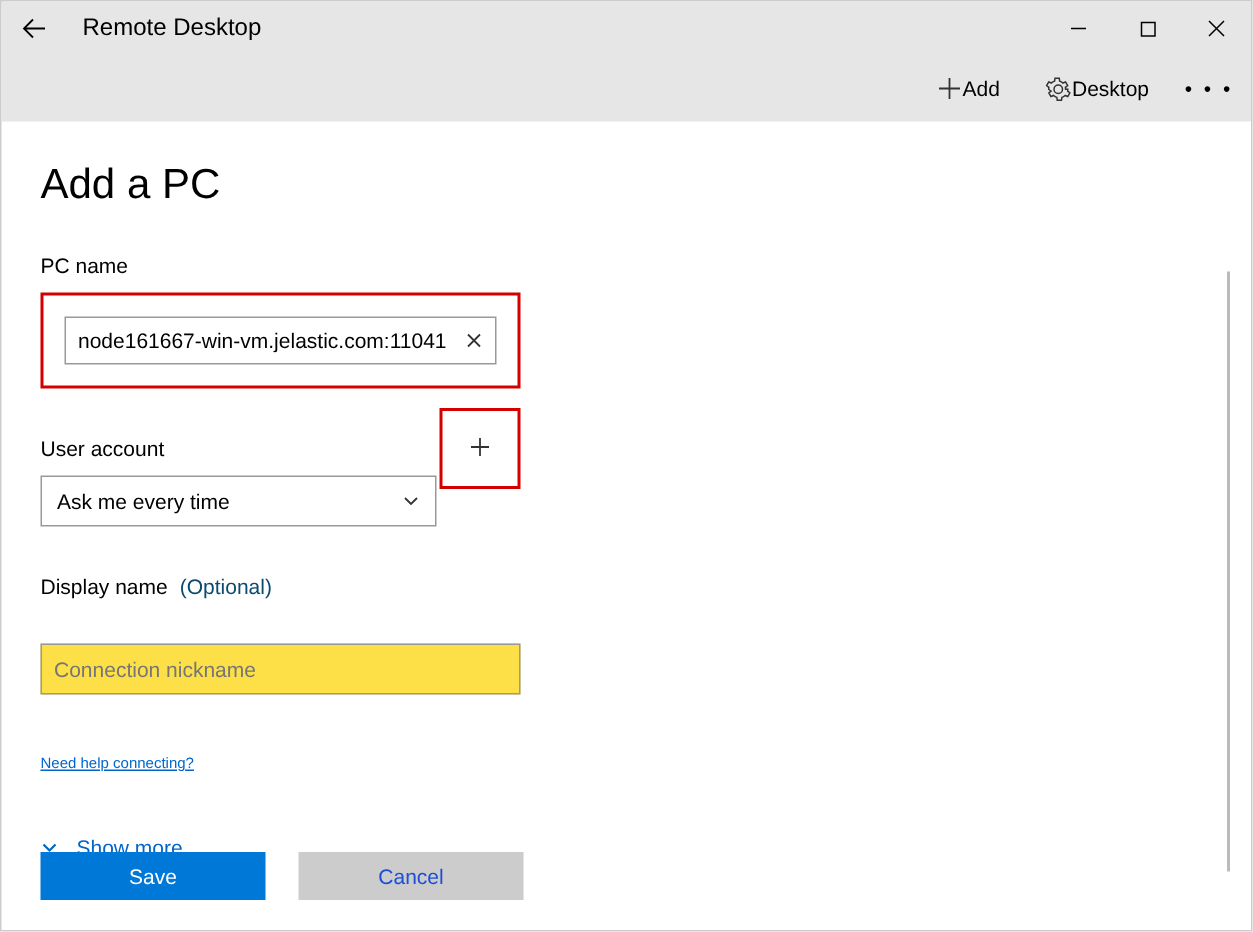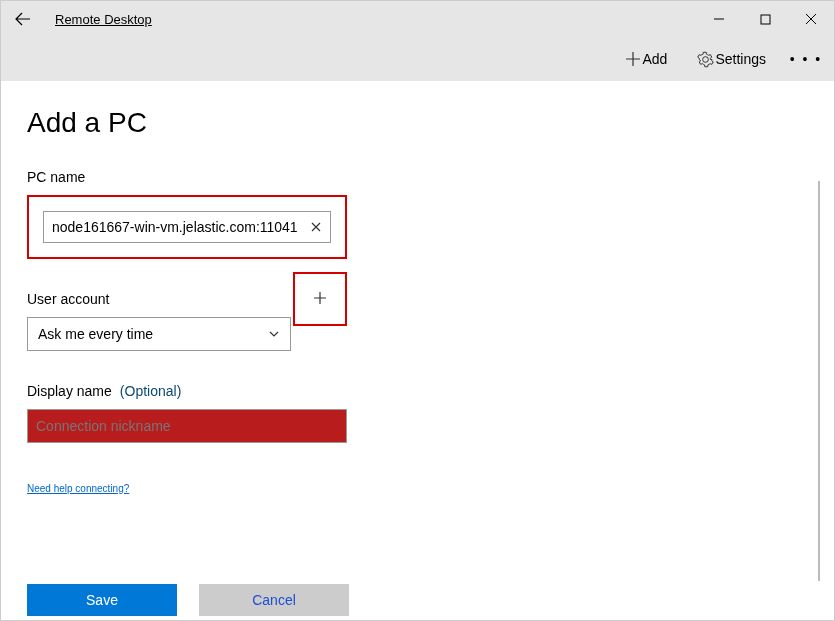--- a/index.html
+++ b/index.html
@@ -26,23 +26,22 @@
     }
     .back-btn {
       width: 44px;
       height: 36px;
       display: flex;
       align-items: center;
       justify-content: center;
       cursor: pointer;
     }
     .app-title {
-      font-size: 13px;
+      font-size: 16px;
       padding-left: 10px;
-      text-decoration: underline;
     }
     .win-controls {
       margin-left: auto;
       display: flex;
     }
     .win-btn {
       width: 46px;
       height: 36px;
       display: flex;
       align-items: center;
@@ -159,42 +158,43 @@
       background: #fff;
     }
     .plain-input {
       width: 320px;
       height: 34px;
       border: 1px solid #999;
       padding: 0 8px;
       font-size: 14px;
       font-family: inherit;
       color: #000;
-      background: #b91c1c;
+      background: #fde047;
+      margin-top: 20px;
     }
     .plain-input::placeholder { color: #767676; }
     .section-gap { margin-bottom: 28px; }
     .link {
       color: #0066cc;
       text-decoration: underline;
       cursor: pointer;
       font-size: 10px;
     }
     .show-more {
       display: flex;
       align-items: center;
       gap: 12px;
       color: #0066cc;
       cursor: pointer;
       font-size: 14px;
       margin-top: 42px;
     }
     .button-row {
       position: absolute;
-      bottom: 4px;
+      bottom: 20px;
       left: 26px;
       display: flex;
       gap: 22px;
       justify-content: flex-end;
     }
     .btn {
       width: 150px;
       height: 32px;
       border: none;
       font-size: 14px;
@@ -246,21 +246,21 @@
     <div class="tb-action">
       <svg width="16" height="16" viewBox="0 0 16 16">
           <path d="M8 1 L8 15 M1 8 L15 8" stroke="#333" stroke-width="1.2"></path>
         </svg>
       <span>Add</span>
     </div>
     <div class="tb-action">
       <svg width="17" height="17" viewBox="0 0 24 24">
         <path d="M12 8a4 4 0 100 8 4 4 0 000-8zm9 4c0 .6-.05 1.2-.15 1.75l2.1 1.65-2 3.46-2.5-1a9 9 0 01-3 1.75l-.4 2.64h-4l-.4-2.64a9 9 0 01-3-1.75l-2.5 1-2-3.46 2.1-1.65A9 9 0 013 12c0-.6.05-1.2.15-1.75L1.05 8.6l2-3.46 2.5 1a9 9 0 013-1.75L8.95 1.75h4l.4 2.64a9 9 0 013 1.75l2.5-1 2 3.46-2.1 1.65c.1.55.15 1.15.15 1.75z" fill="none" stroke="#333" stroke-width="1.4"></path>
       </svg>
-      <span>Settings</span>
+      <span>Desktop</span>
     </div>
     <div class="tb-more">
       <span>• • •</span>
     </div>
   </div>
 </div>
 
 <div class="content">
   <div class="scrollbar-track"></div>
 
@@ -309,20 +309,26 @@
           <span>Display name</span><span class="opt">(Optional)</span>
         </span>
       </div>
       <input type="text" class="plain-input" placeholder="Connection nickname" style="">
     </div>
 
     <div style="margin-top:36px">
       <a class="link">Need help connecting?</a>
     </div>
 
+    <div class="show-more">
+      <svg width="12" height="12" viewBox="0 0 12 12">
+          <path d="M2 4 L6 8 L10 4" stroke="#0066cc" stroke-width="1.5" fill="none"></path>
+        </svg>
+      <span>Show more</span>
+    </div>
 
   </div>
 
   <div class="button-row">
     <button class="btn btn-primary">Save</button>
     <button class="btn btn-secondary">Cancel</button>
   </div>
 </div>
 
 </body></html>

